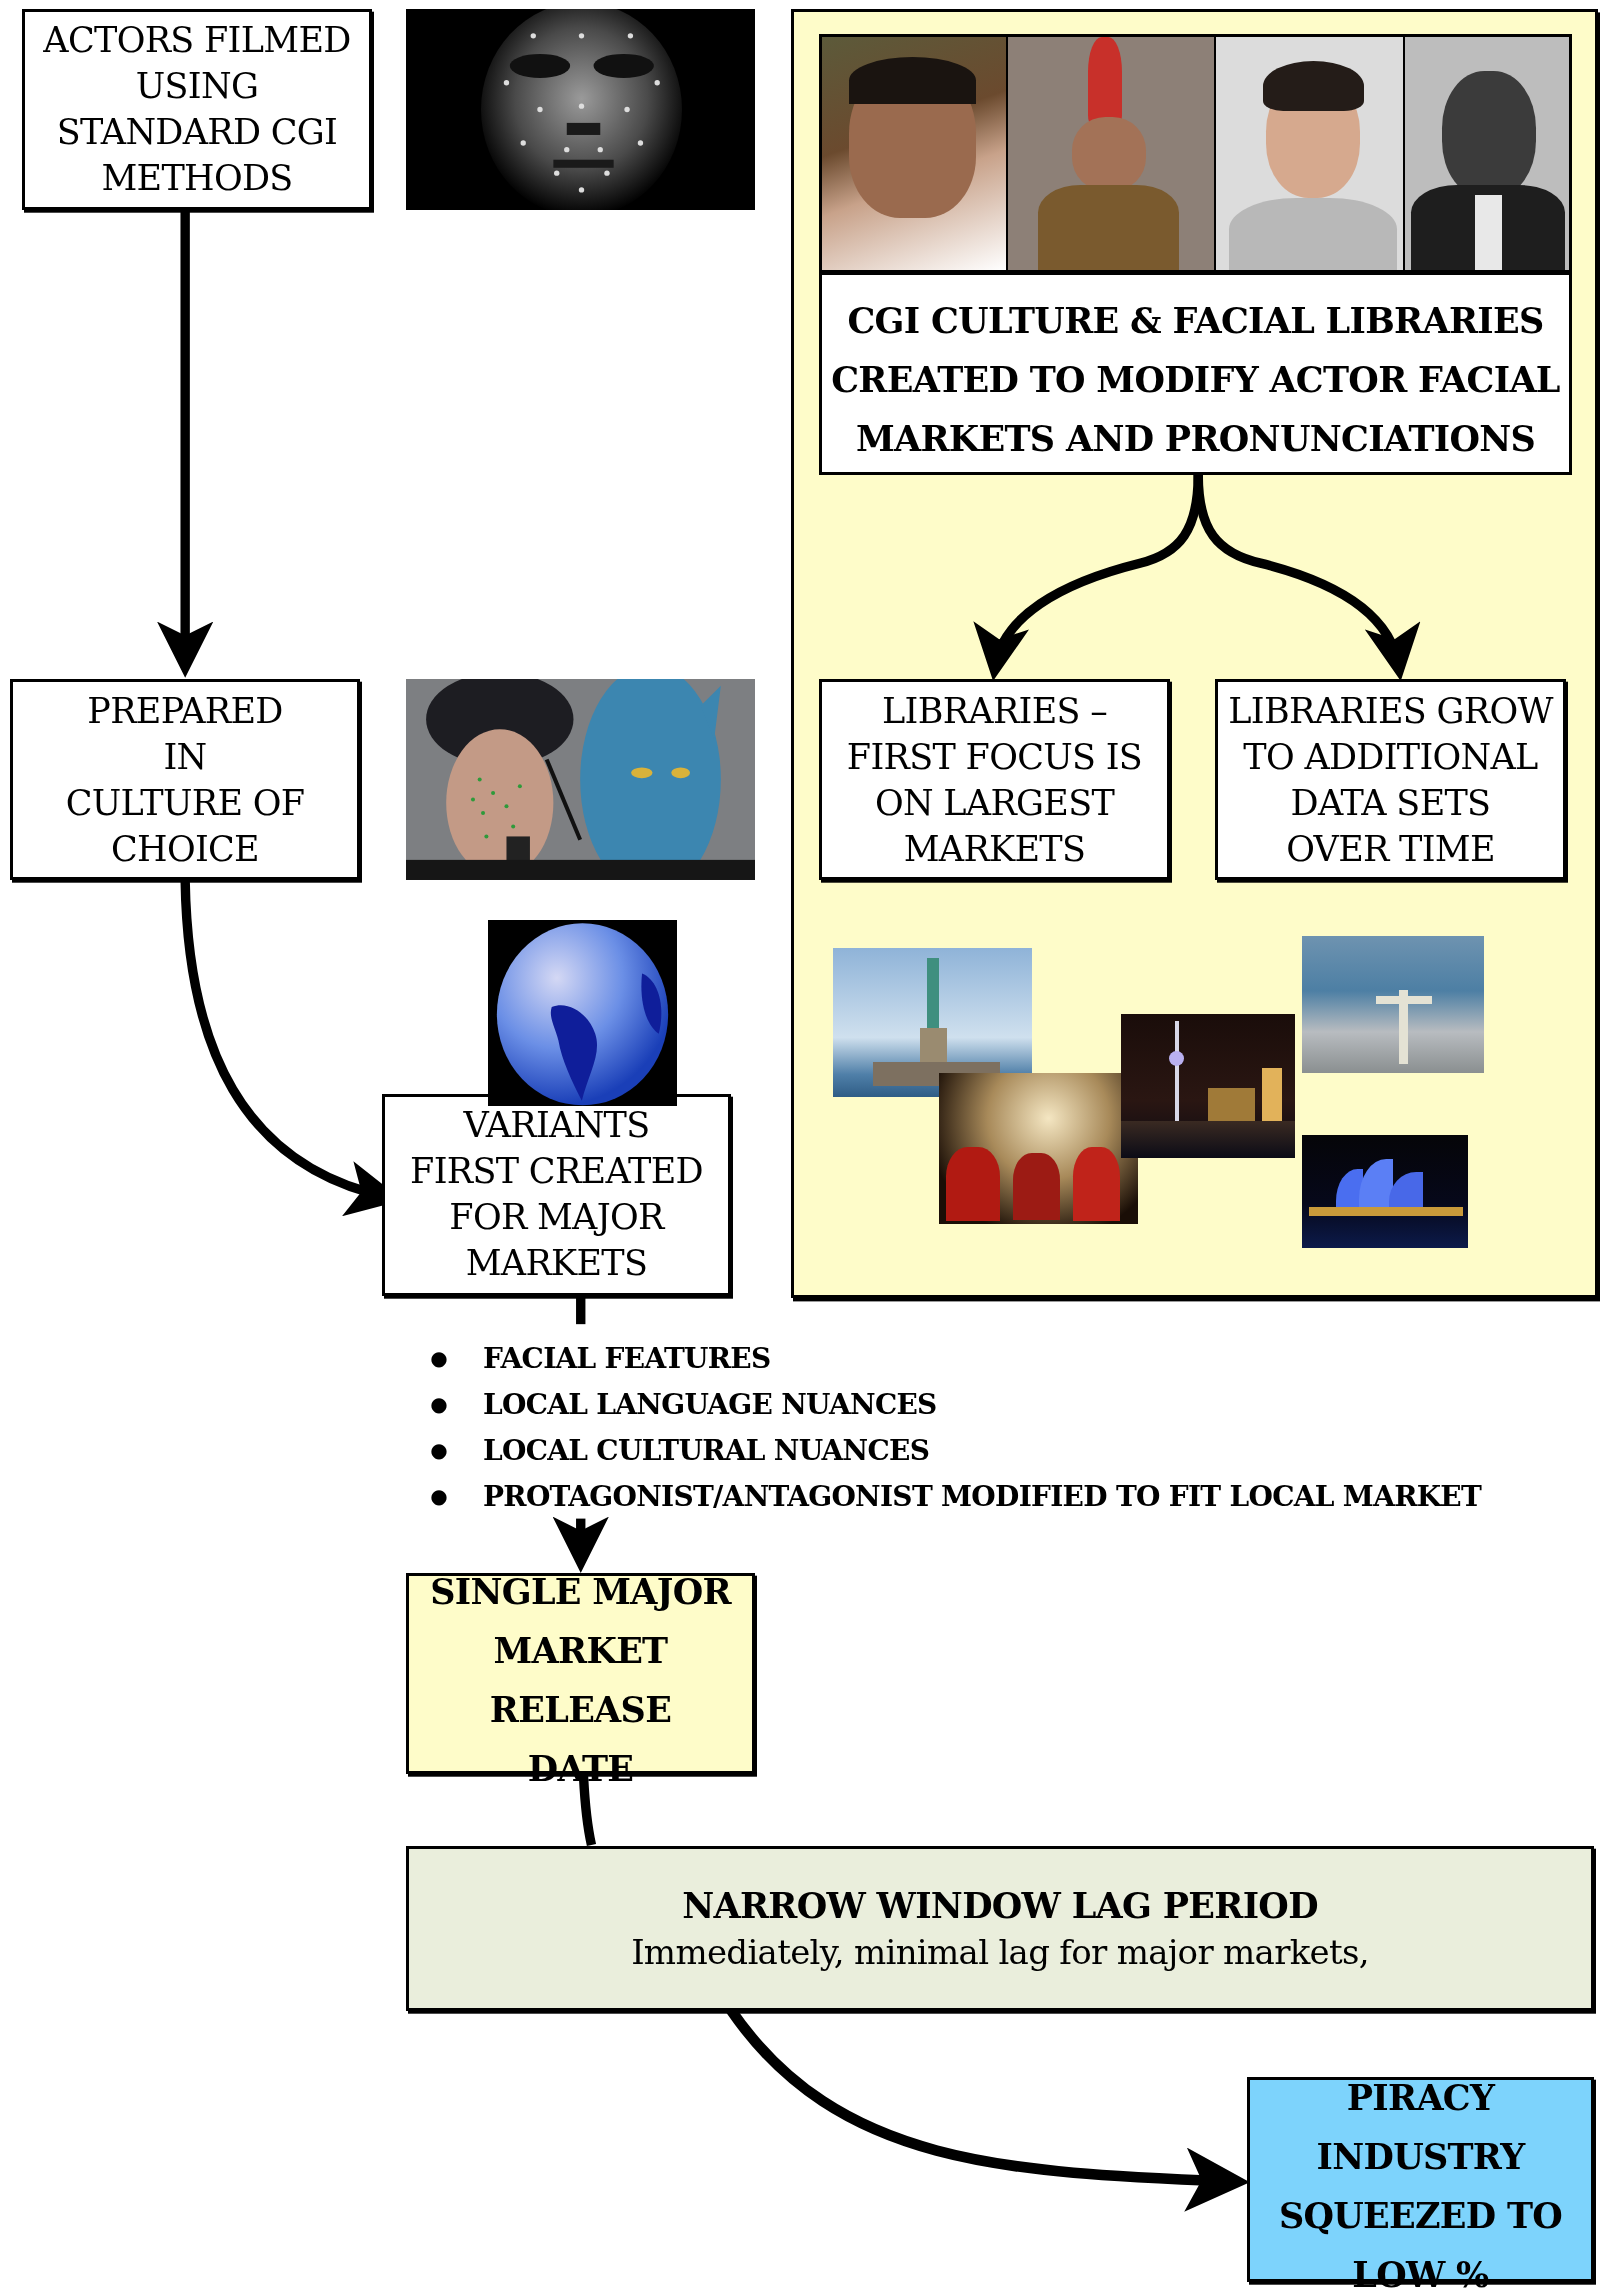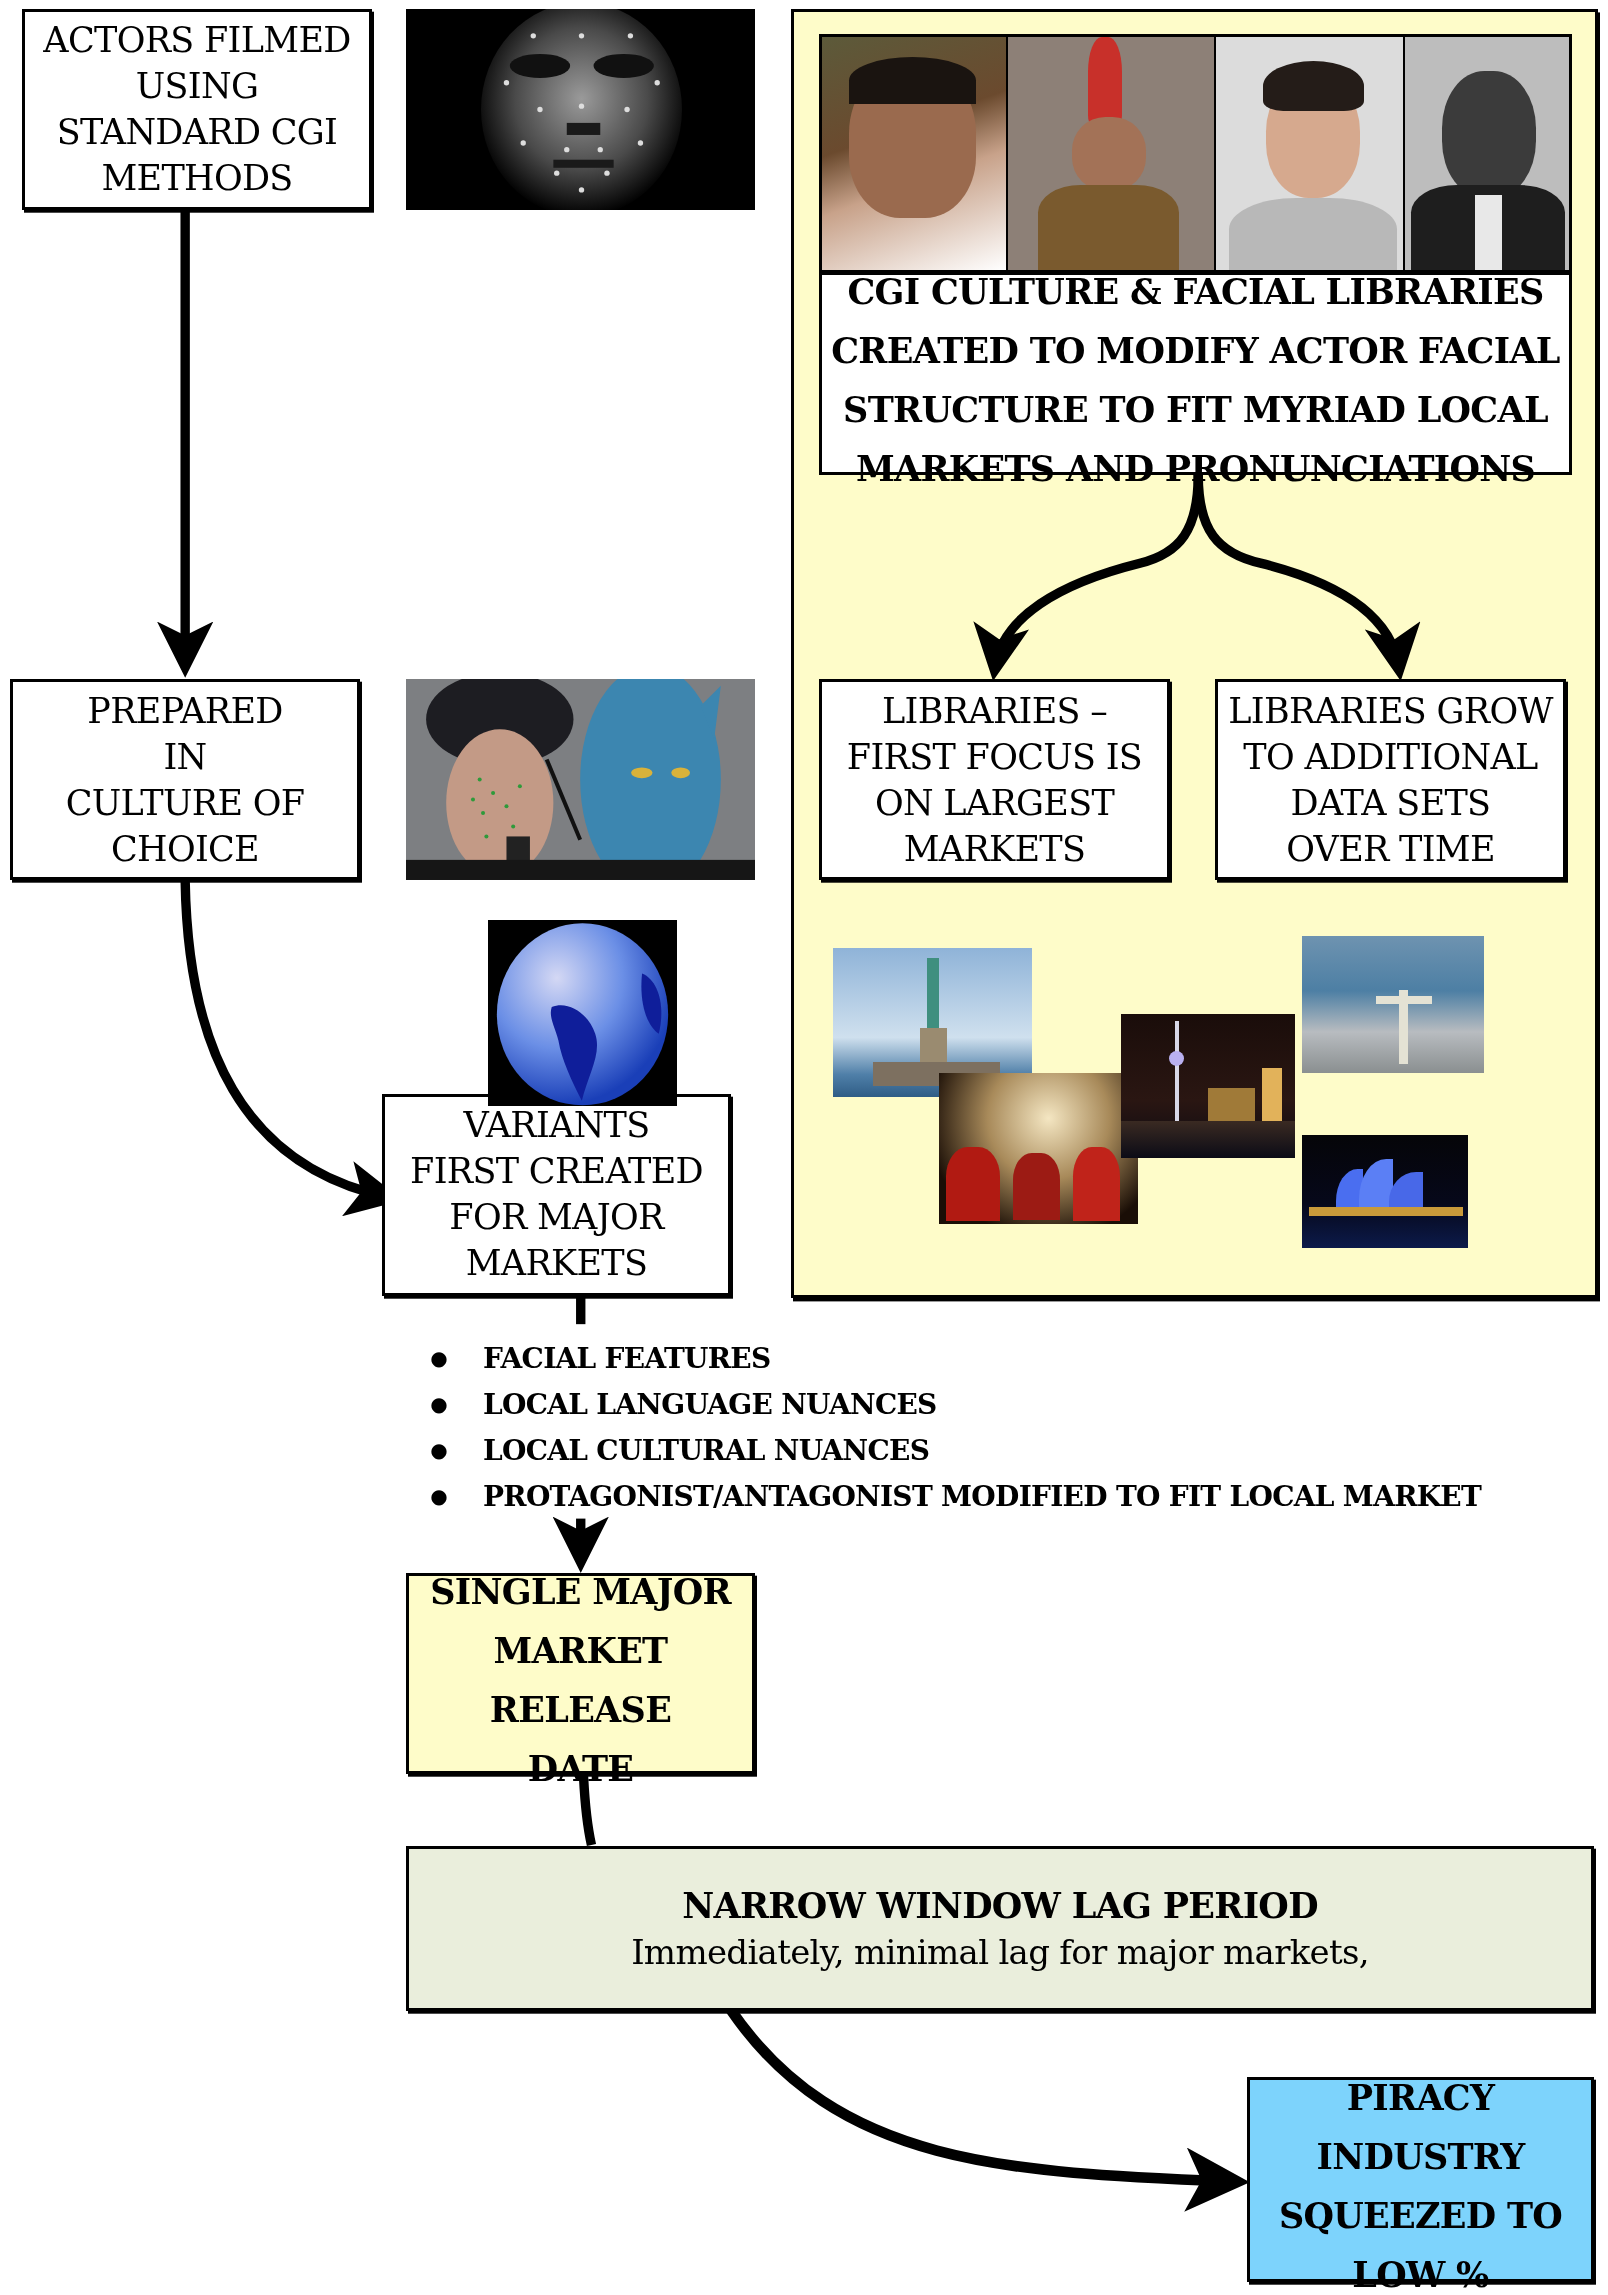--- a/index.html
+++ b/index.html
@@ -210,21 +210,20 @@
   <div style="width:167px;height:100%;background:#bdbdbd;position:relative;border-left:2px solid #000;">
     <div style="position:absolute;left:37px;top:34px;width:94px;height:127px;border-radius:45%;background:#3b3b3b;"></div>
     <div style="position:absolute;left:6.7px;top:148px;width:154px;height:92px;background:#1e1e1e;border-radius:30% 30% 0 0;"></div>
     <div style="position:absolute;left:70px;top:158px;width:27px;height:82px;background:#e8e8e8;"></div>
   </div>
 </div>
 
 <div class="box bold" style="left:819px;top:272px;width:753px;height:203px;box-shadow:none;">
   <span class="line">CGI CULTURE &amp; FACIAL LIBRARIES</span>
   <span class="line">CREATED TO MODIFY ACTOR FACIAL</span>
-  <span class="line">STRUCTURE TO FIT MYRIAD LOCAL</span>
   <span class="line">MARKETS AND PRONUNCIATIONS</span>
 </div>
 
 <div class="box" style="left:819px;top:679px;width:351px;height:201px;">
   <span class="line">LIBRARIES –</span>
   <span class="line">FIRST FOCUS IS</span>
   <span class="line">ON LARGEST</span>
   <span class="line">MARKETS</span>
 </div>
 

